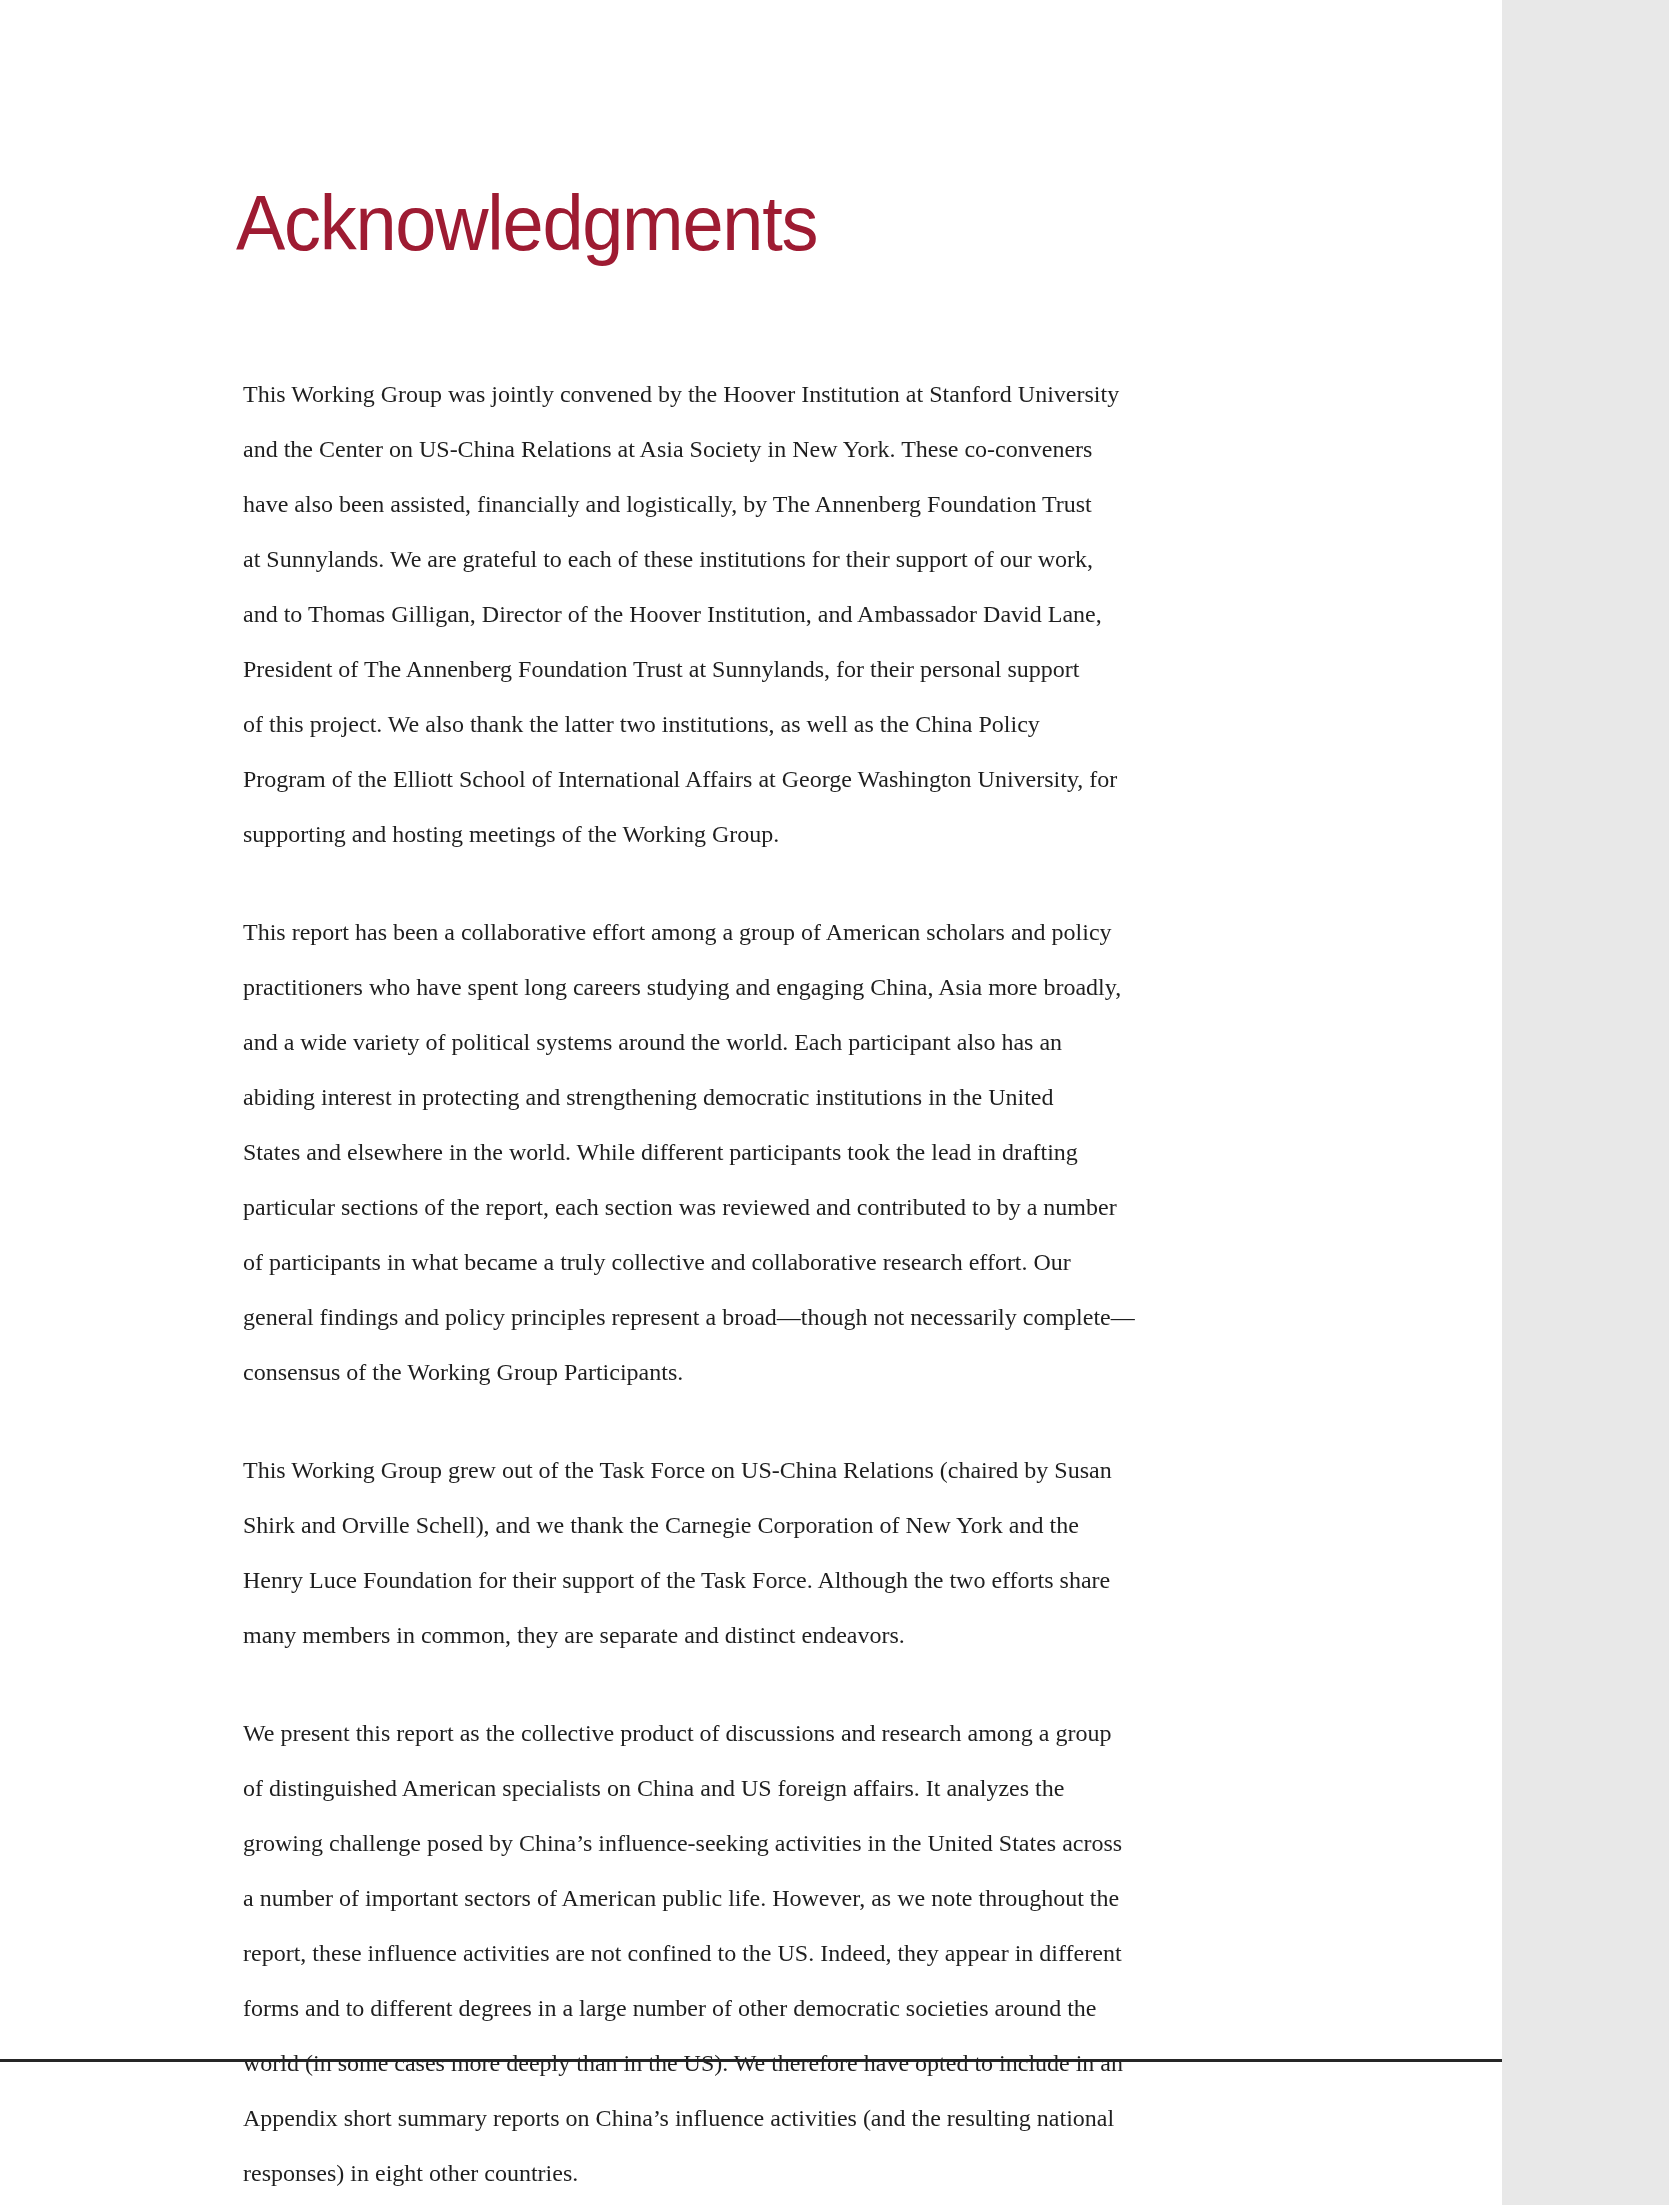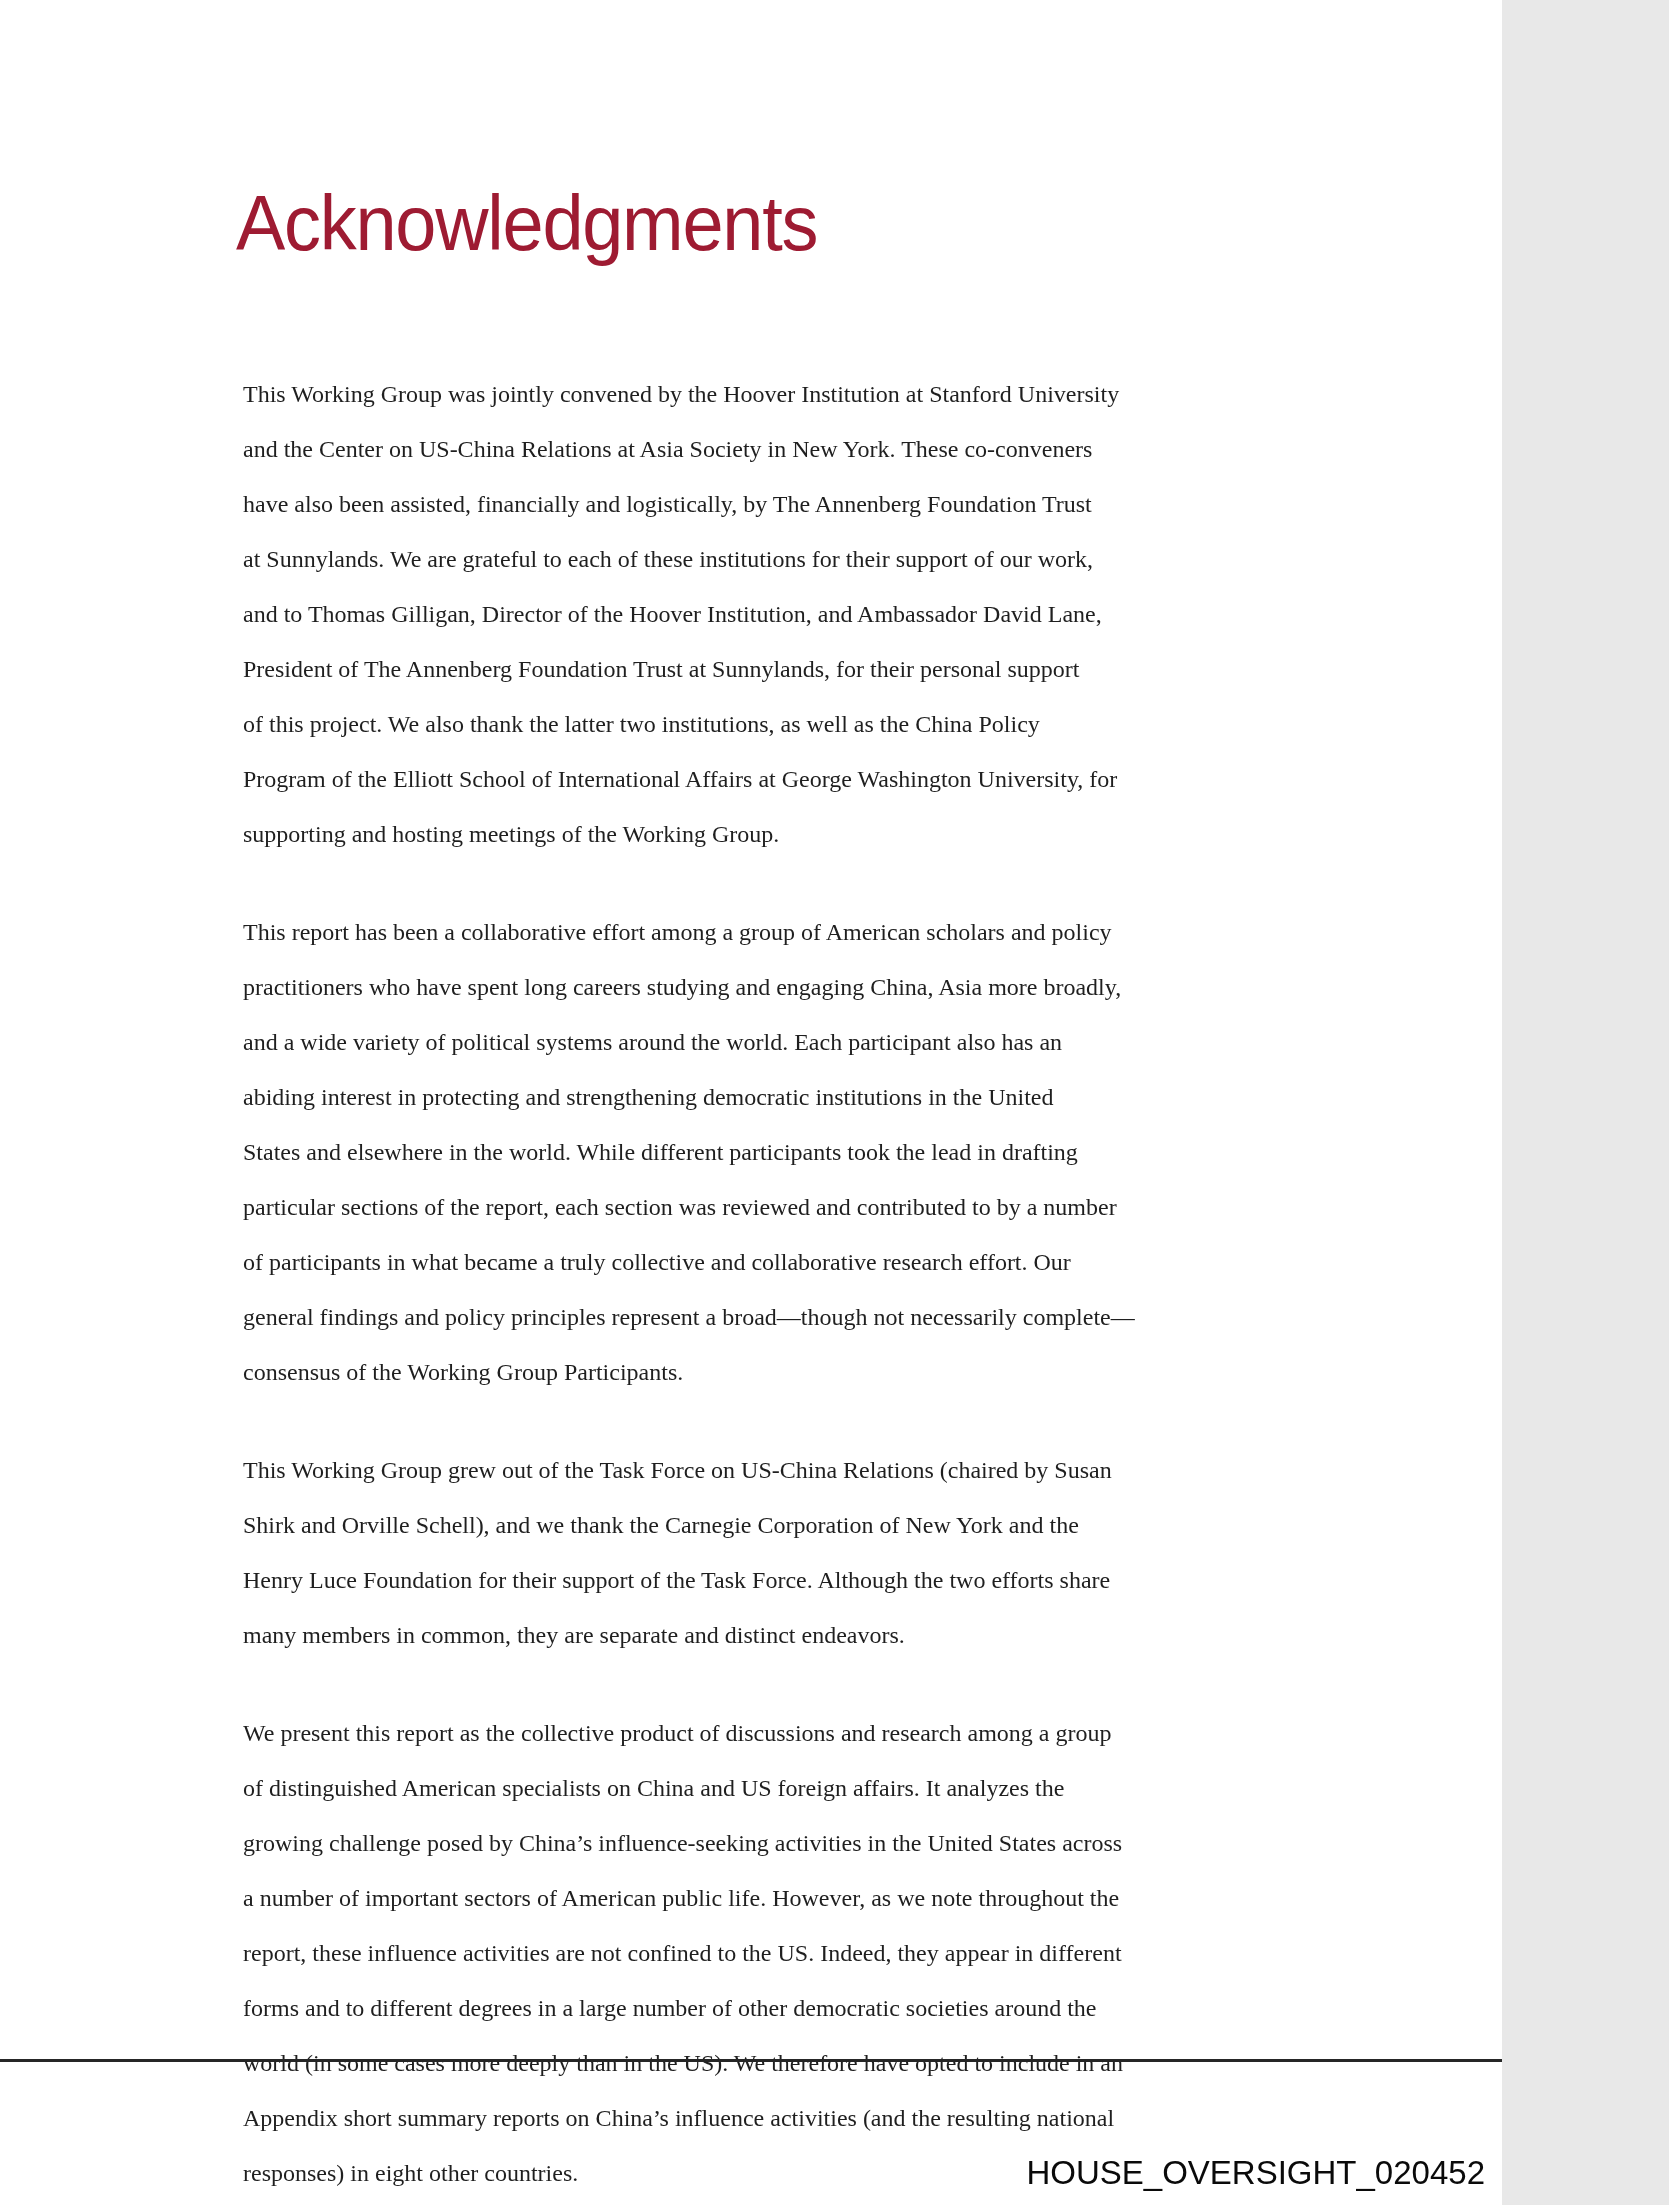--- a/index.html
+++ b/index.html
@@ -99,16 +99,15 @@
 a number of important sectors of American public life. However, as we note throughout the
 report, these influence activities are not confined to the US. Indeed, they appear in different
 forms and to different degrees in a large number of other democratic societies around the
 world (in some cases more deeply than in the US). We therefore have opted to include in an
 Appendix short summary reports on China’s influence activities (and the resulting national
 responses) in eight other countries.</p>
   </main>
 
   <hr class="footer-rule">
 
-  <div class="bates-stamp">HOUSE_OVERSIGHT_020452</div>
 
 </div>
 
 
 </body></html>

